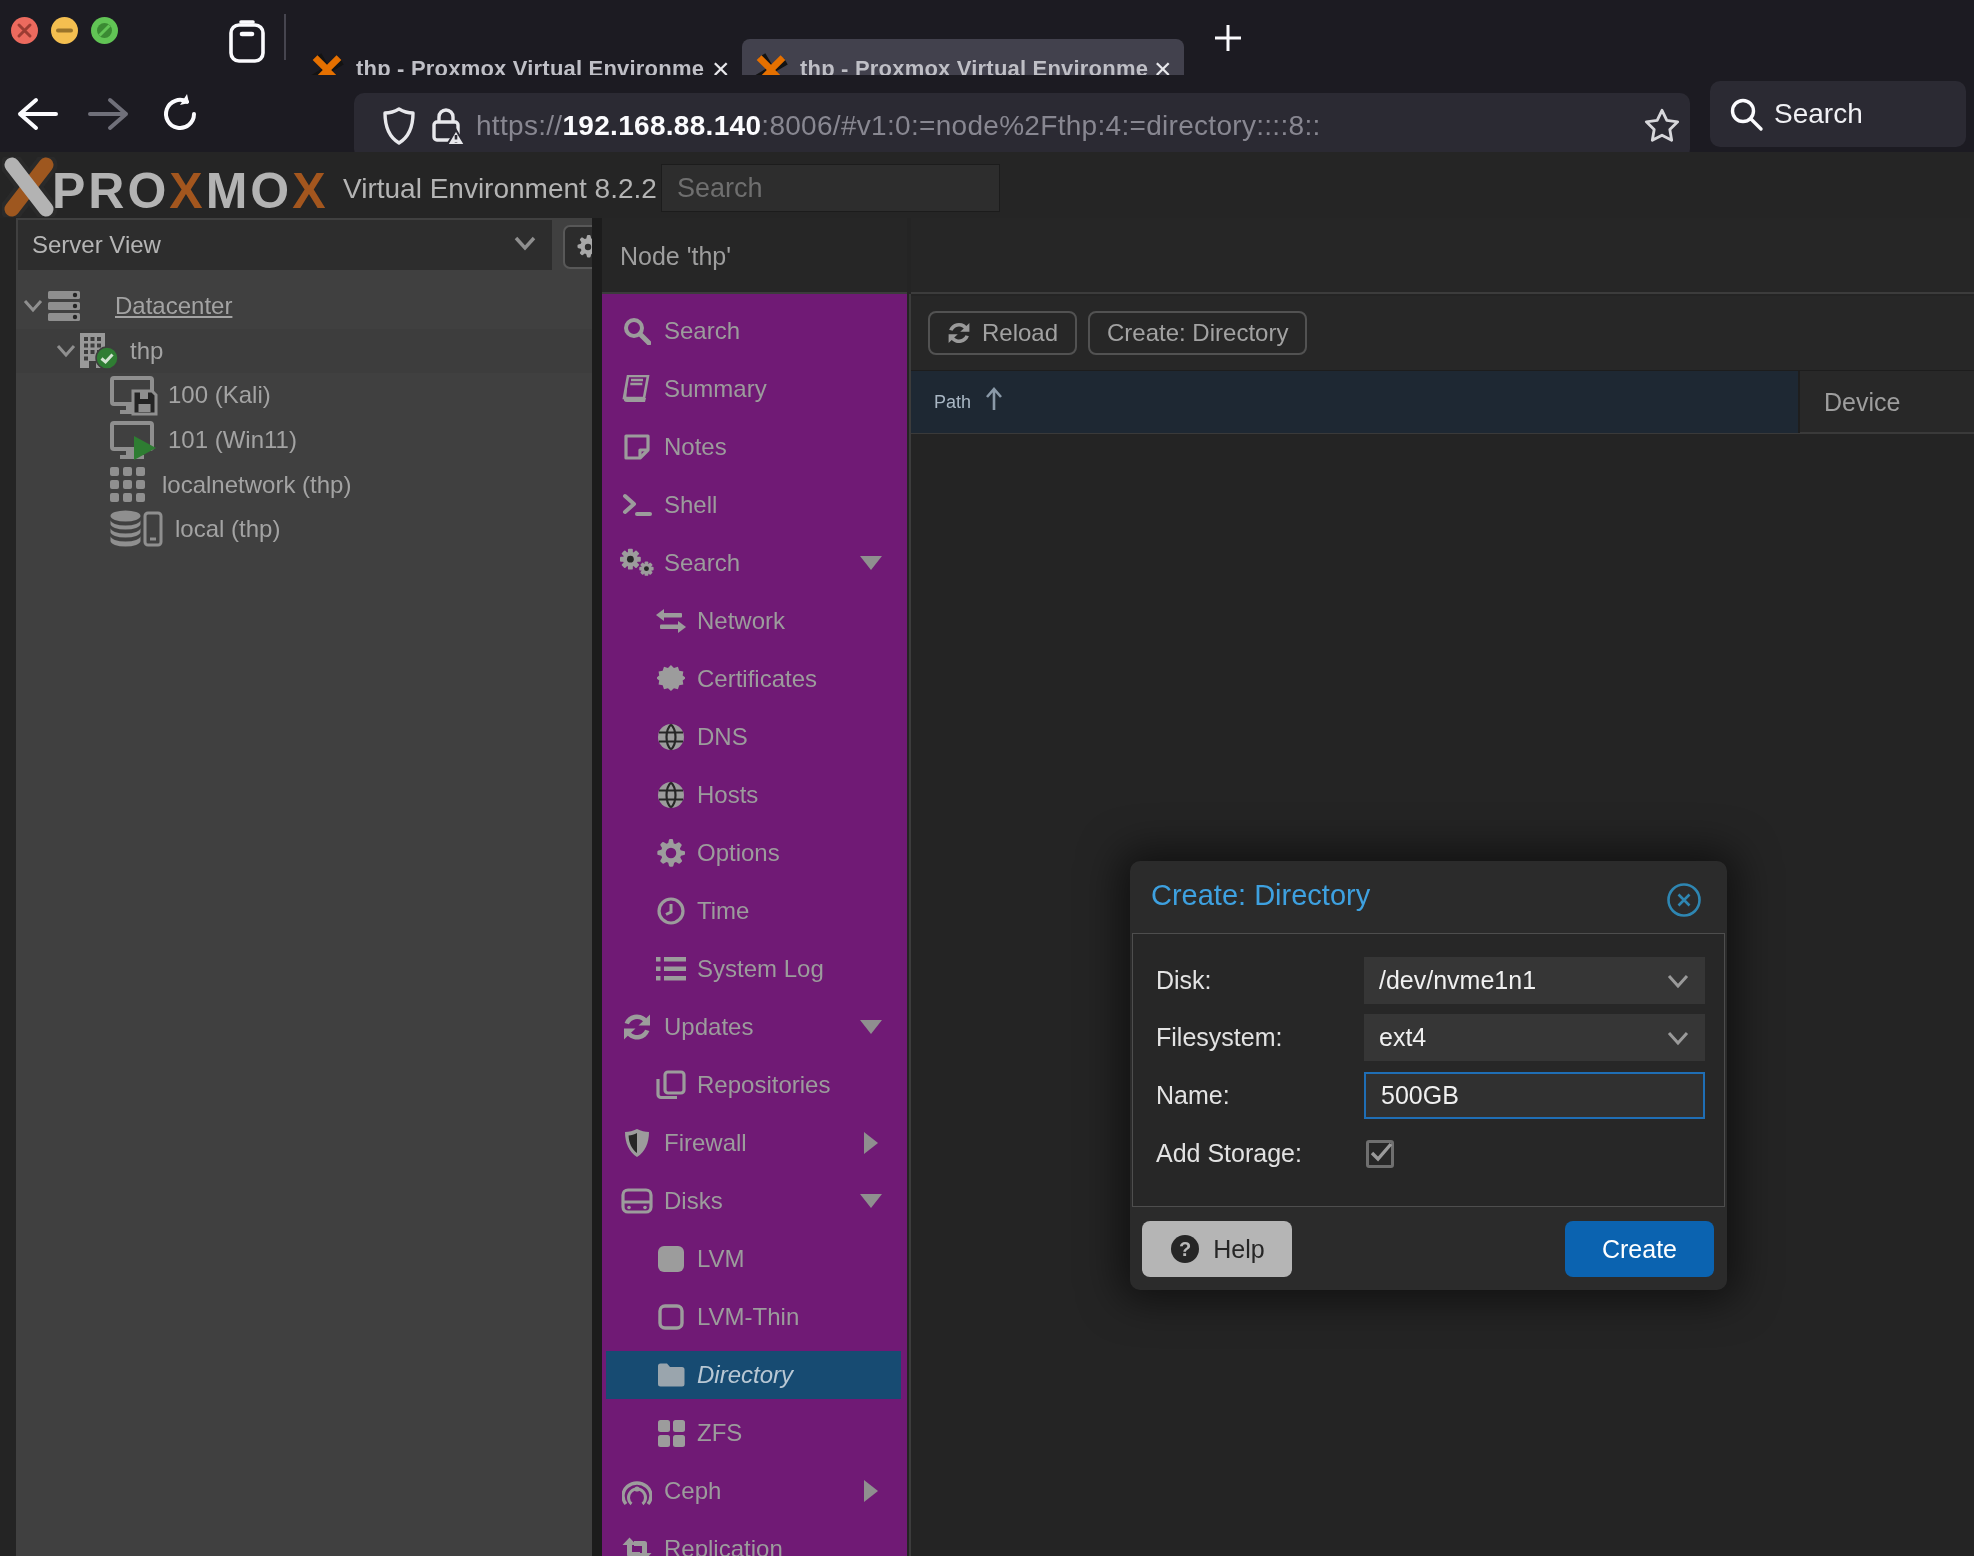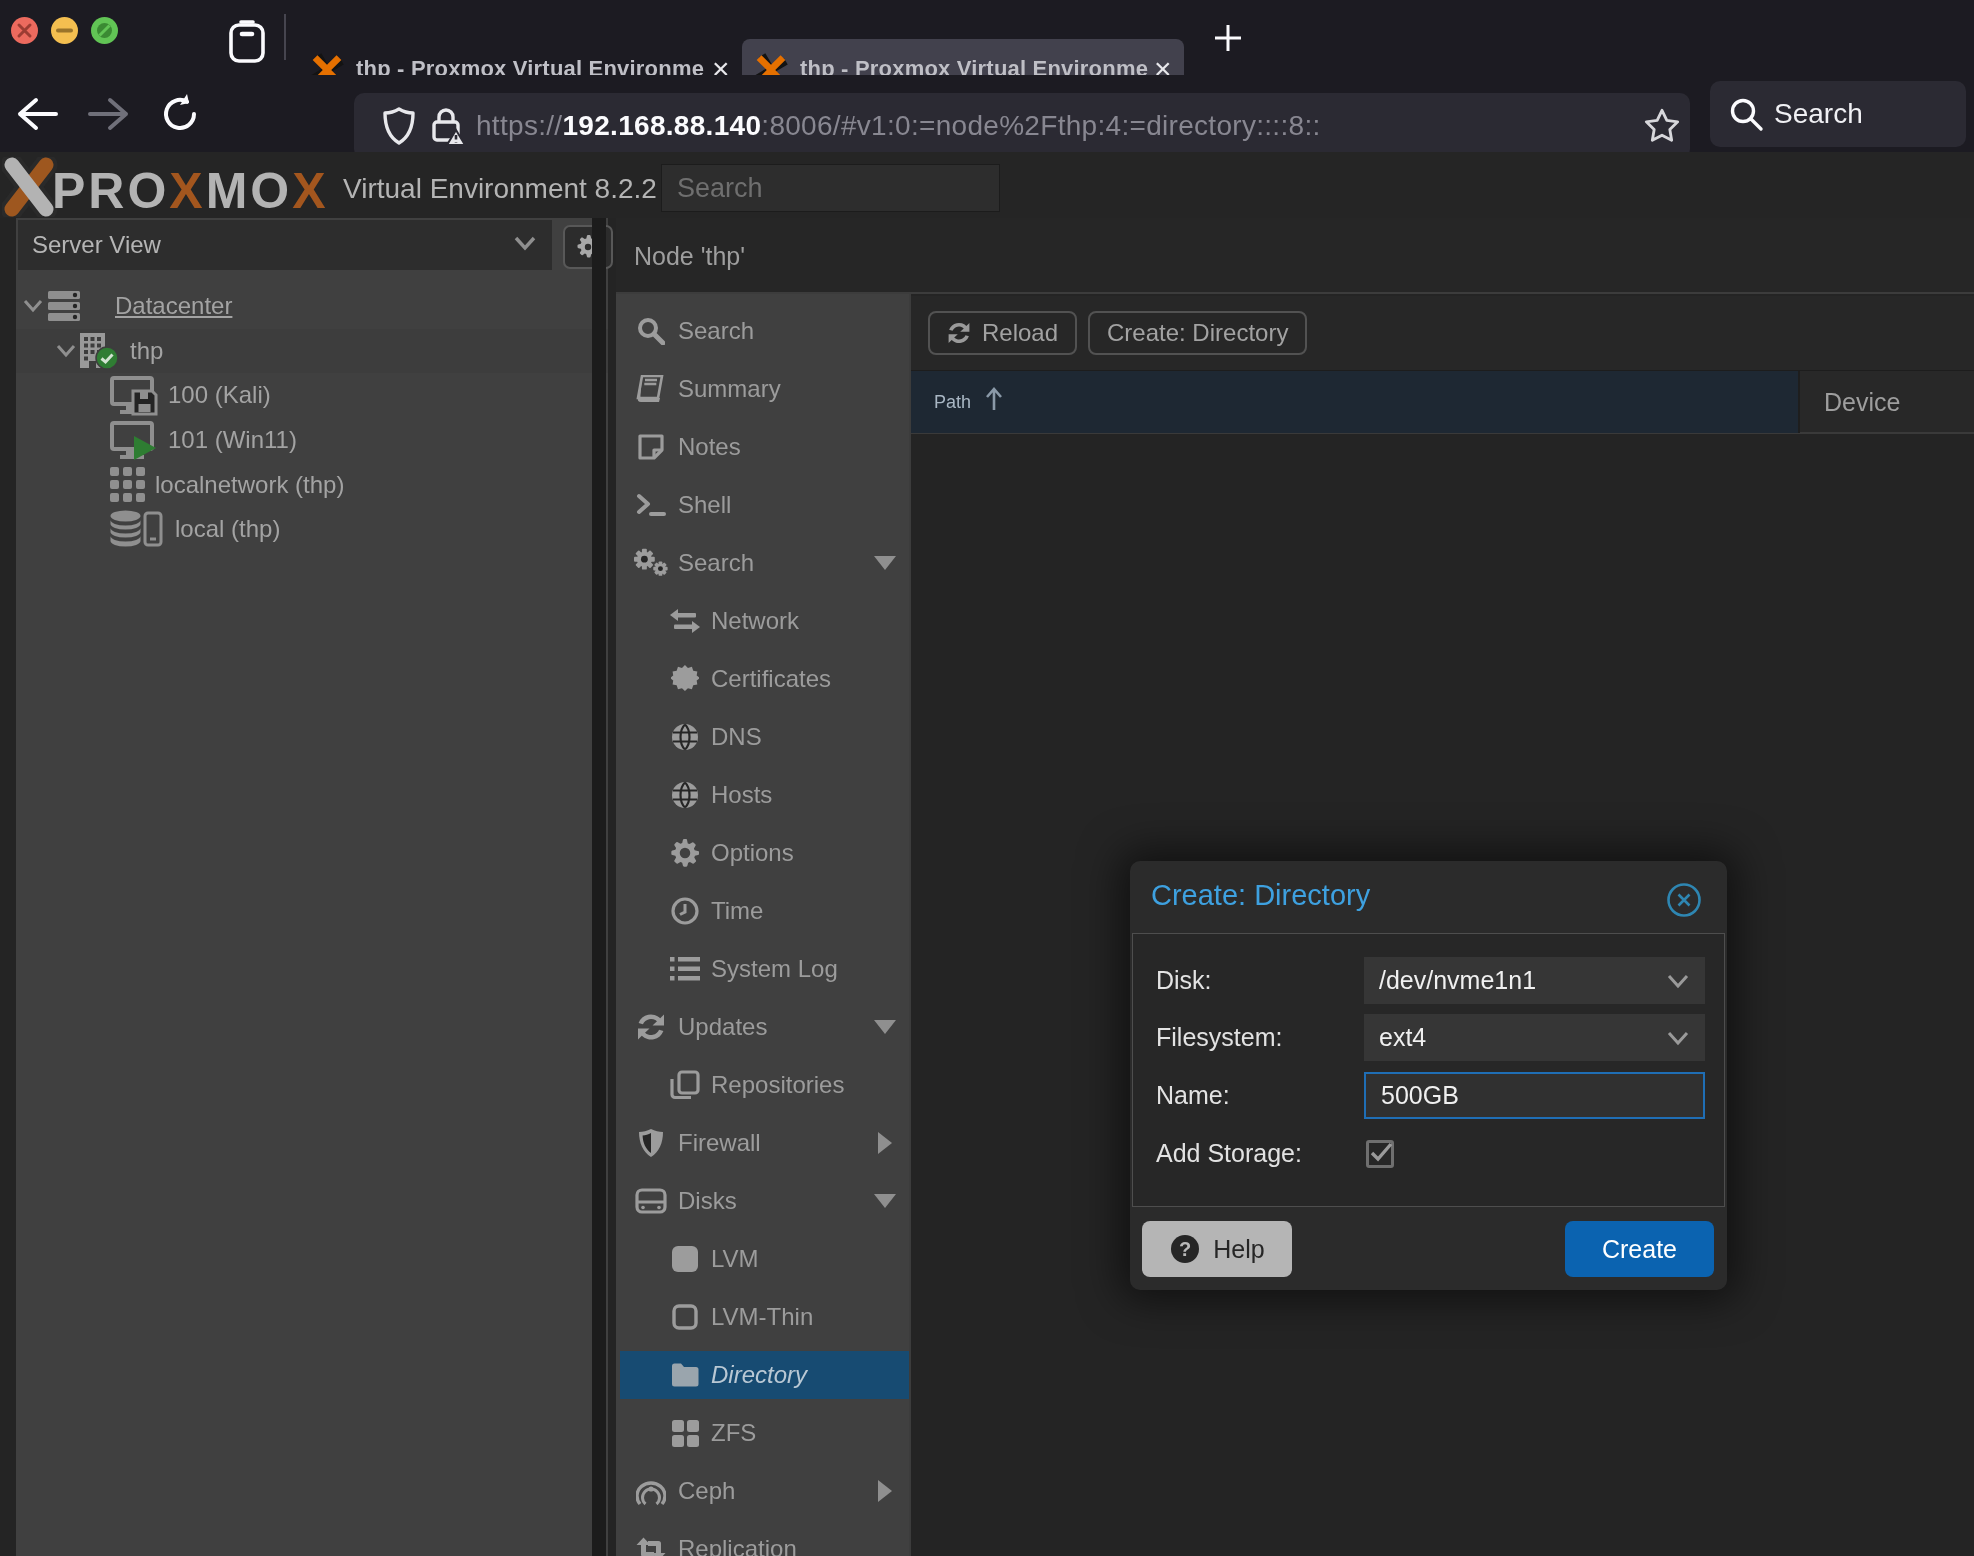--- a/index.html
+++ b/index.html
@@ -38,21 +38,21 @@
 #gearbtn { position:absolute; left:547px; top:7px; width:50px; height:44px; border:2px solid #585858; border-radius:7px; background:#2c2c2c; display:flex; align-items:center; justify-content:center; }
 #tree { position:absolute; left:0; top:66px; width:592px; }
 .trow { position:relative; height:44.6px; display:flex; align-items:center; color:#a3a3a3; font-size:24px; }
 .trow.sel { background:#3d3d3d; }
 .ticon { display:flex; align-items:center; justify-content:center; }
 
 
 #splitter { position:absolute; left:592px; top:218px; width:14px; height:1338px; background:#1c1c1c; }
 
 
-#menupanel { position:absolute; left:616px; top:218px; width:305px; height:1338px; background:#404040; }
+#menupanel { position:absolute; left:602px; top:218px; width:305px; height:1338px; background:#701a75; }
 #menuvline { position:absolute; left:909px; top:294px; width:2px; height:1262px; background:#3c3c3c; }
 #nodehdr { position:absolute; left:0; top:0; width:100%; height:76px; color:#9e9e9e; font-size:25px; line-height:76px; padding-left:18px; border-bottom:2px solid #3c3c3c; background:#262626; }
 #menu { position:absolute; left:0; top:84px; width:303px; }
 .mrow { position:relative; height:58px; display:flex; align-items:center; color:#9c9c9c; font-size:24px; }
 .micon { position:absolute; left:624px; width:32px; display:flex; justify-content:center; }
 .m0 .micon { left:18px; width:34px; }
 .m1 .micon { left:52px; width:34px; }
 .m0 .mlabel { position:absolute; left:62px; }
 .m1 .mlabel { position:absolute; left:95px; }
 .mrow.sel { background:#174b72; background-clip:content-box; padding:5px 4px; color:#b9c8d4;font-style:italic; }
@@ -259,21 +259,21 @@
             <rect x="13" y="0" width="9" height="9" rx="2"></rect>
             <rect x="26" y="0" width="9" height="9" rx="2"></rect>
           <rect x="0" y="13" width="9" height="9" rx="2"></rect>
             <rect x="13" y="13" width="9" height="9" rx="2"></rect>
             <rect x="26" y="13" width="9" height="9" rx="2"></rect>
           <rect x="0" y="26" width="9" height="9" rx="2"></rect>
             <rect x="13" y="26" width="9" height="9" rx="2"></rect>
             <rect x="26" y="26" width="9" height="9" rx="2"></rect>
         </svg>
       </span>
-      <span style="margin-left:10px;">localnetwork (thp)</span>
+      <span style="margin-left:17px;">localnetwork (thp)</span>
     </div>
     <div class="trow">
       <span class="ticon" style="margin-left:94px;">
         <svg width="31" height="38" viewBox="0 0 31 38" fill="#8f8f8f">
           <ellipse cx="15.5" cy="6" rx="15" ry="5.5"></ellipse>
           <path d="M.5 10 A15 5.5 0 0 0 30.5 10 V14 A15 5.5 0 0 1 .5 14 Z"></path>
           <path d="M.5 18 A15 5.5 0 0 0 30.5 18 V22 A15 5.5 0 0 1 .5 22 Z"></path>
           <path d="M.5 26 A15 5.5 0 0 0 30.5 26 V31 A15 5.5 0 0 1 .5 31 Z"></path>
         </svg>
         <svg width="20" height="36" style="margin-left:2px;" viewBox="0 0 20 36">

